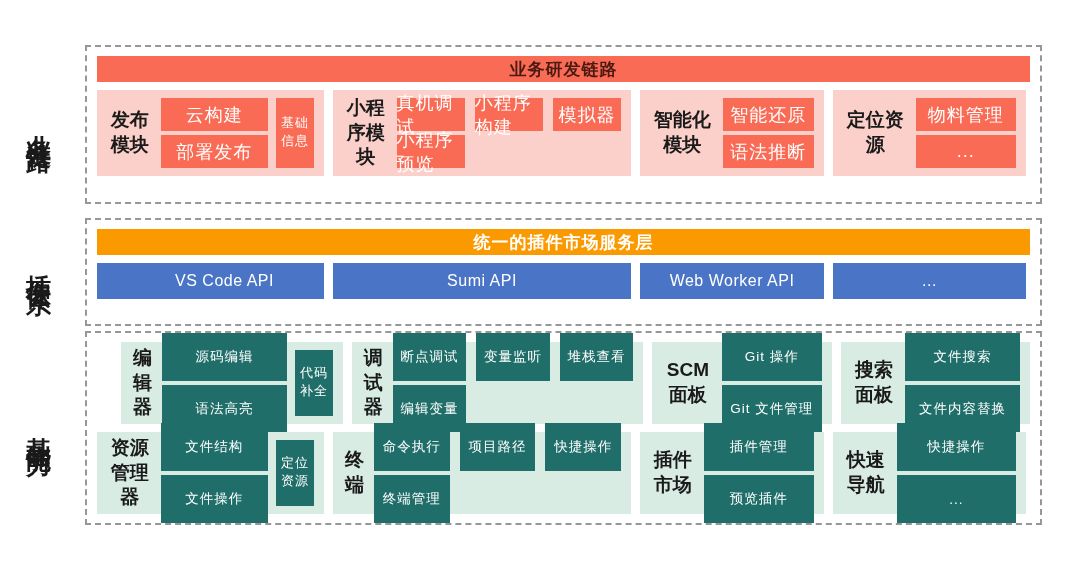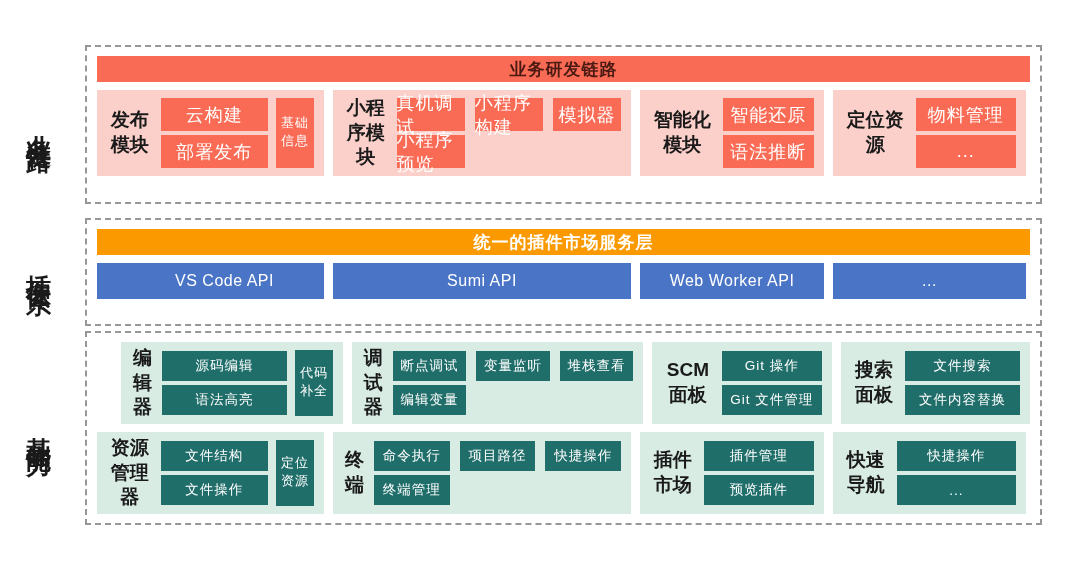--- a/index.html
+++ b/index.html
@@ -58,21 +58,21 @@
   .w1{width:1.2em;}
   .w2{width:2.4em;}
   .w2s{width:2.7em;}
   .w3{width:3.4em;}
   .stack{display:flex;flex-direction:column;gap:4px;flex:1 1 auto;}
   .grid2{display:grid;grid-template-columns:1fr 1fr 1fr;gap:4px 10px;flex:1 1 auto;}
   .fbox{
     height:33px;display:flex;align-items:center;justify-content:center;
     color:#ffffff;font-size:18px;letter-spacing:1px;
   }
-  .group-mint .fbox{height:30px;font-size:13.5px;}
+  .group-mint .fbox{height:48px;font-size:13.5px;}
   .box-red{background:#fa6b55;}
   .box-teal{background:#206e6a;}
   .tallbox{
     align-self:stretch;flex:0 0 aupx;width:38px;
     display:flex;align-items:center;justify-content:center;text-align:center;
     color:#ffffff;font-size:13px;line-height:1.35;letter-spacing:1px;
     padding:0 2px;box-sizing:border-box;font-family:Liberation Mono, monospace;
   }
   .tallbox .inner{width:2.2em;}
 </style>

